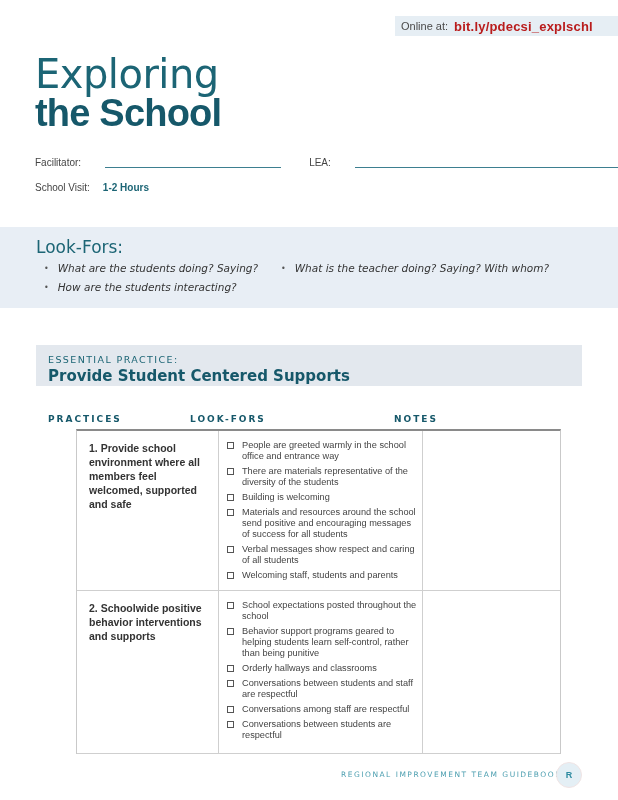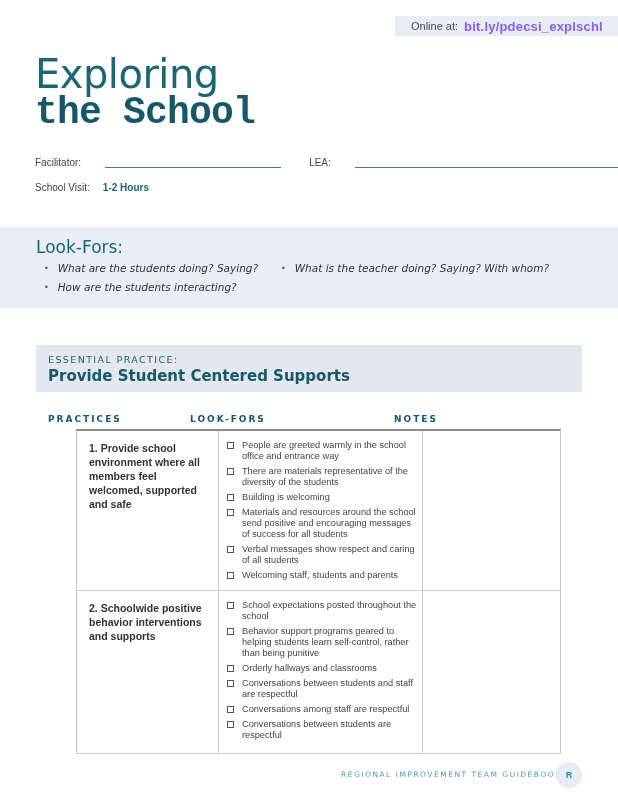--- a/index.html
+++ b/index.html
@@ -1,34 +1,34 @@
 <!DOCTYPE html>
 <html><head>
 <meta charset="utf-8">
 <style>
   * { box-sizing: border-box; margin: 0; padding: 0; }
   html, body { width: 618px; height: 800px; background: #ffffff; overflow: hidden; }
   body { position: relative; font-family: "Liberation Sans", sans-serif; color: #3a3a3a; }
 
   .online-bar {
     position: absolute; left: 395px; top: 16px; width: 223px; height: 20px;
-    background: #e6eef4; display: flex; align-items: center; padding-left: 16px;
+    background: #e6eef4; display: flex; align-items: center; padding-left: 6px;
     font-size: 11px;
   }
   .online-bar .lbl { color: #4a4a4a; margin-right: 6px; }
-  .online-bar .url { color: #8b5cf6; font-weight: bold; font-size: 13px; letter-spacing: 0.2px; }
+  .online-bar .url { color: #b91c1c; font-weight: bold; font-size: 13px; letter-spacing: 0.2px; }
 
   .title1 {
     position: absolute; left: 35px; top: 52px;
     font-size: 40px; color: #1c6575; font-family: "DejaVu Sans", sans-serif; font-weight: normal;
     letter-spacing: -0.5px; line-height: 44px;
   }
   .title2 {
     position: absolute; left: 35px; top: 91px;
-    font-size: 38px; color: #16586a; font-family: Liberation Mono, monospace; font-weight: bold;
+    font-size: 38px; color: #16586a; font-family: Liberation Sans, sans-serif; font-weight: bold;
     letter-spacing: -0.8px; line-height: 44px;
   }
 
   .field-row { position: absolute; left: 35px; top: 157px; display: flex; align-items: flex-end; font-size: 10px; color: #444; gap: 22px; }
   .field-row .line { border-bottom: 1px solid #3d7f90; height: 11px; margin-left: 2px; }
   .field-row .lea-label { margin-left: 6px; }
 
   .visit-row { position: absolute; left: 35px; top: 182px; font-size: 10px; color: #444; display: flex; }
   .visit-row .val { color: #1c6575; font-weight: bold; margin-left: 13px; }
 
@@ -40,21 +40,21 @@
     position: absolute; left: 36px; top: 10px; font-size: 17px; color: #1c6575;
     font-family: "DejaVu Sans", sans-serif;
   }
   .lookfors-band .q {
     position: absolute; font-size: 10.5px; font-style: italic; color: #333;
     font-family: "DejaVu Sans", sans-serif; display: flex; align-items: center;
   }
   .lookfors-band .q .dot { font-style: normal; font-size: 8px; margin-right: 9px; color: #555; }
 
   .ep-box {
-    position: absolute; left: 36px; top: 345px; width: 546px; height: 47px;
+    position: absolute; left: 36px; top: 345px; width: 546px; height: 41px;
     background: #e3e8ee; padding: 9px 0 0 12px;
   }
   .ep-box .eyebrow { font-size: 9.5px; letter-spacing: 1.4px; color: #1c6575; font-family: "DejaVu Sans", sans-serif; }
   .ep-box .ep-title { font-size: 15px; font-weight: bold; color: #16586a; font-family: "DejaVu Sans", sans-serif; margin-top: 2px; }
 
   .col-head {
     position: absolute; top: 414px; font-size: 9px; font-weight: bold; letter-spacing: 2px;
     color: #16586a; font-family: "DejaVu Sans", sans-serif;
   }
 

